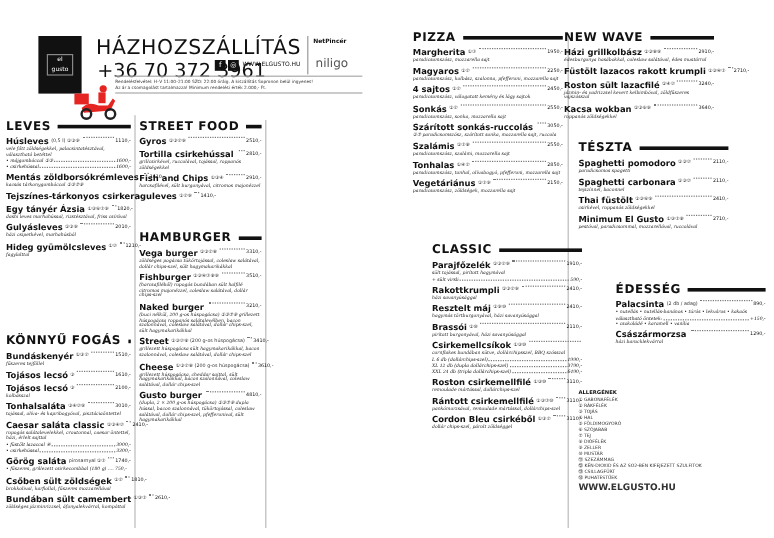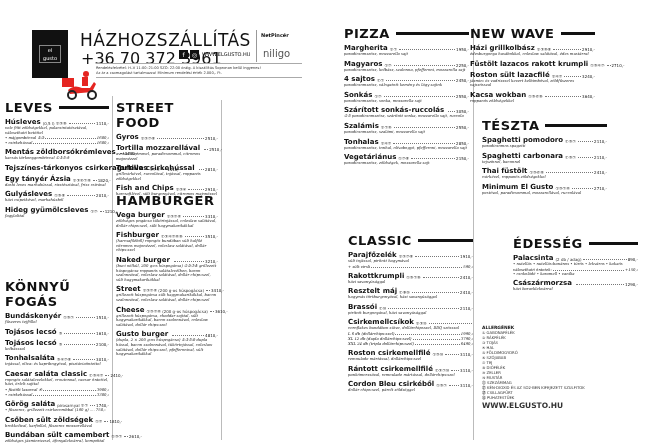--- a/index.html
+++ b/index.html
@@ -14,24 +14,24 @@
 .social{left:179px;top:50px;font-size:6px;display:flex;gap:2px}
 .social span{background:#111;color:#fff;width:9px;height:9px;display:flex;align-items:center;justify-content:center;font-size:6px}
 .web{left:202px;top:51px;font-size:5px}
 .vline{left:256px;top:30px;width:1px;height:32px;background:#999}
 .np{left:261px;top:32px;font-size:5px;font-weight:bold}
 .niligo{left:263px;top:48px;font-size:10px;color:#555}
 .info{left:96px;top:66px;font-size:3.6px;line-height:5px;width:206px;color:#333}
 .hr-top{left:96px;top:63px;width:206px;height:1px;background:#aaa}
 .hr-bot{left:96px;top:77px;width:206px;height:1px;background:#aaa}
 .col{position:absolute;top:0}
-.sec{font-weight:bold;font-size:13px;letter-spacing:.5px;display:flex;align-items:center;gap:6px}
+.sec{font-weight:bold;font-size:10px;letter-spacing:.5px;display:flex;align-items:center;gap:6px}
 .sec .bar{flex:1;height:3px;background:#111}
 .item{margin-top:3px}
-.iname{font-size:7px;font-weight:bold;display:flex;align-items:flex-end;white-space:nowrap}
+.iname{font-size:7px;font-weight:bold;display:flex;align-items:flex-start;white-space:nowrap}
 .iname .dots{flex:1;border-bottom:1px dotted #777;margin:0 1px 2px 2px;min-width:4px}
 .iname .price{font-size:4px;font-weight:normal}
 .iname .alg{font-size:4px;font-weight:normal;margin-left:2px;color:#333}
 .desc{font-size:3.8px;font-style:italic;line-height:4.6px;color:#222;font-family:"DejaVu Serif",serif}
 .sub{font-size:3.8px;display:flex;font-style:italic;font-family:"DejaVu Serif",serif;line-height:5px}
 .sub .dots{flex:1;border-bottom:1px dotted #777;margin:0 1px 1px 1px}
 .sep{position:absolute;width:1px;background:#bbb}
 .allergens{font-size:3.8px;line-height:5px;color:#333}
 .allergens .h{font-weight:bold;font-size:4.4px;color:#111}
 .url{font-weight:bold;font-size:7.5px}
@@ -236,29 +236,20 @@
       <div class="item">
         <div class="iname">
           <span>Gyros</span>
           <span class="alg">①③⑦⑨</span>
           <span class="dots"></span>
           <span class="price">2510,-</span>
         </div>
       </div>
       <div class="item">
         <div class="iname">
-          <span>Tortilla mozzarellával</span>
-          <span class="alg"></span>
-          <span class="dots"></span>
-          <span class="price">2510,-</span>
-        </div>
-        <div class="desc">avokádókrémmel, paradicsommal, citromos majonézzel</div>
-      </div>
-      <div class="item">
-        <div class="iname">
           <span>Tortilla csirkehússal</span>
           <span class="alg"></span>
           <span class="dots"></span>
           <span class="price">2810,-</span>
         </div>
         <div class="desc">grillcsirkével, ruccolával, tojással, roppanós zöldségekkel</div>
       </div>
       <div class="item">
         <div class="iname">
           <span>Fish and Chips</span>
@@ -400,21 +391,21 @@
       <div class="item">
         <div class="iname">
           <span>Vegetáriánus</span>
           <span class="alg">①⑦⑨</span>
           <span class="dots"></span>
           <span class="price">2150,-</span>
         </div>
         <div class="desc">paradicsomszósz, zöldségek, mozzarella sajt</div>
       </div>
     </div>
-    <div class="col" style="left: 348px; top: 203px; width: 125px; margin-top: 30px;">
+    <div class="col" style="left: 360px; top: 203px; width: 125px;">
       <div class="sec">
         <span>CLASSIC</span>
         <span class="bar"></span>
       </div>
       <div class="item">
         <div class="iname">
           <span>Parajfőzelék</span>
           <span class="alg">①③⑦⑨</span>
           <span class="dots"></span>
           <span class="price">1910,-</span>

